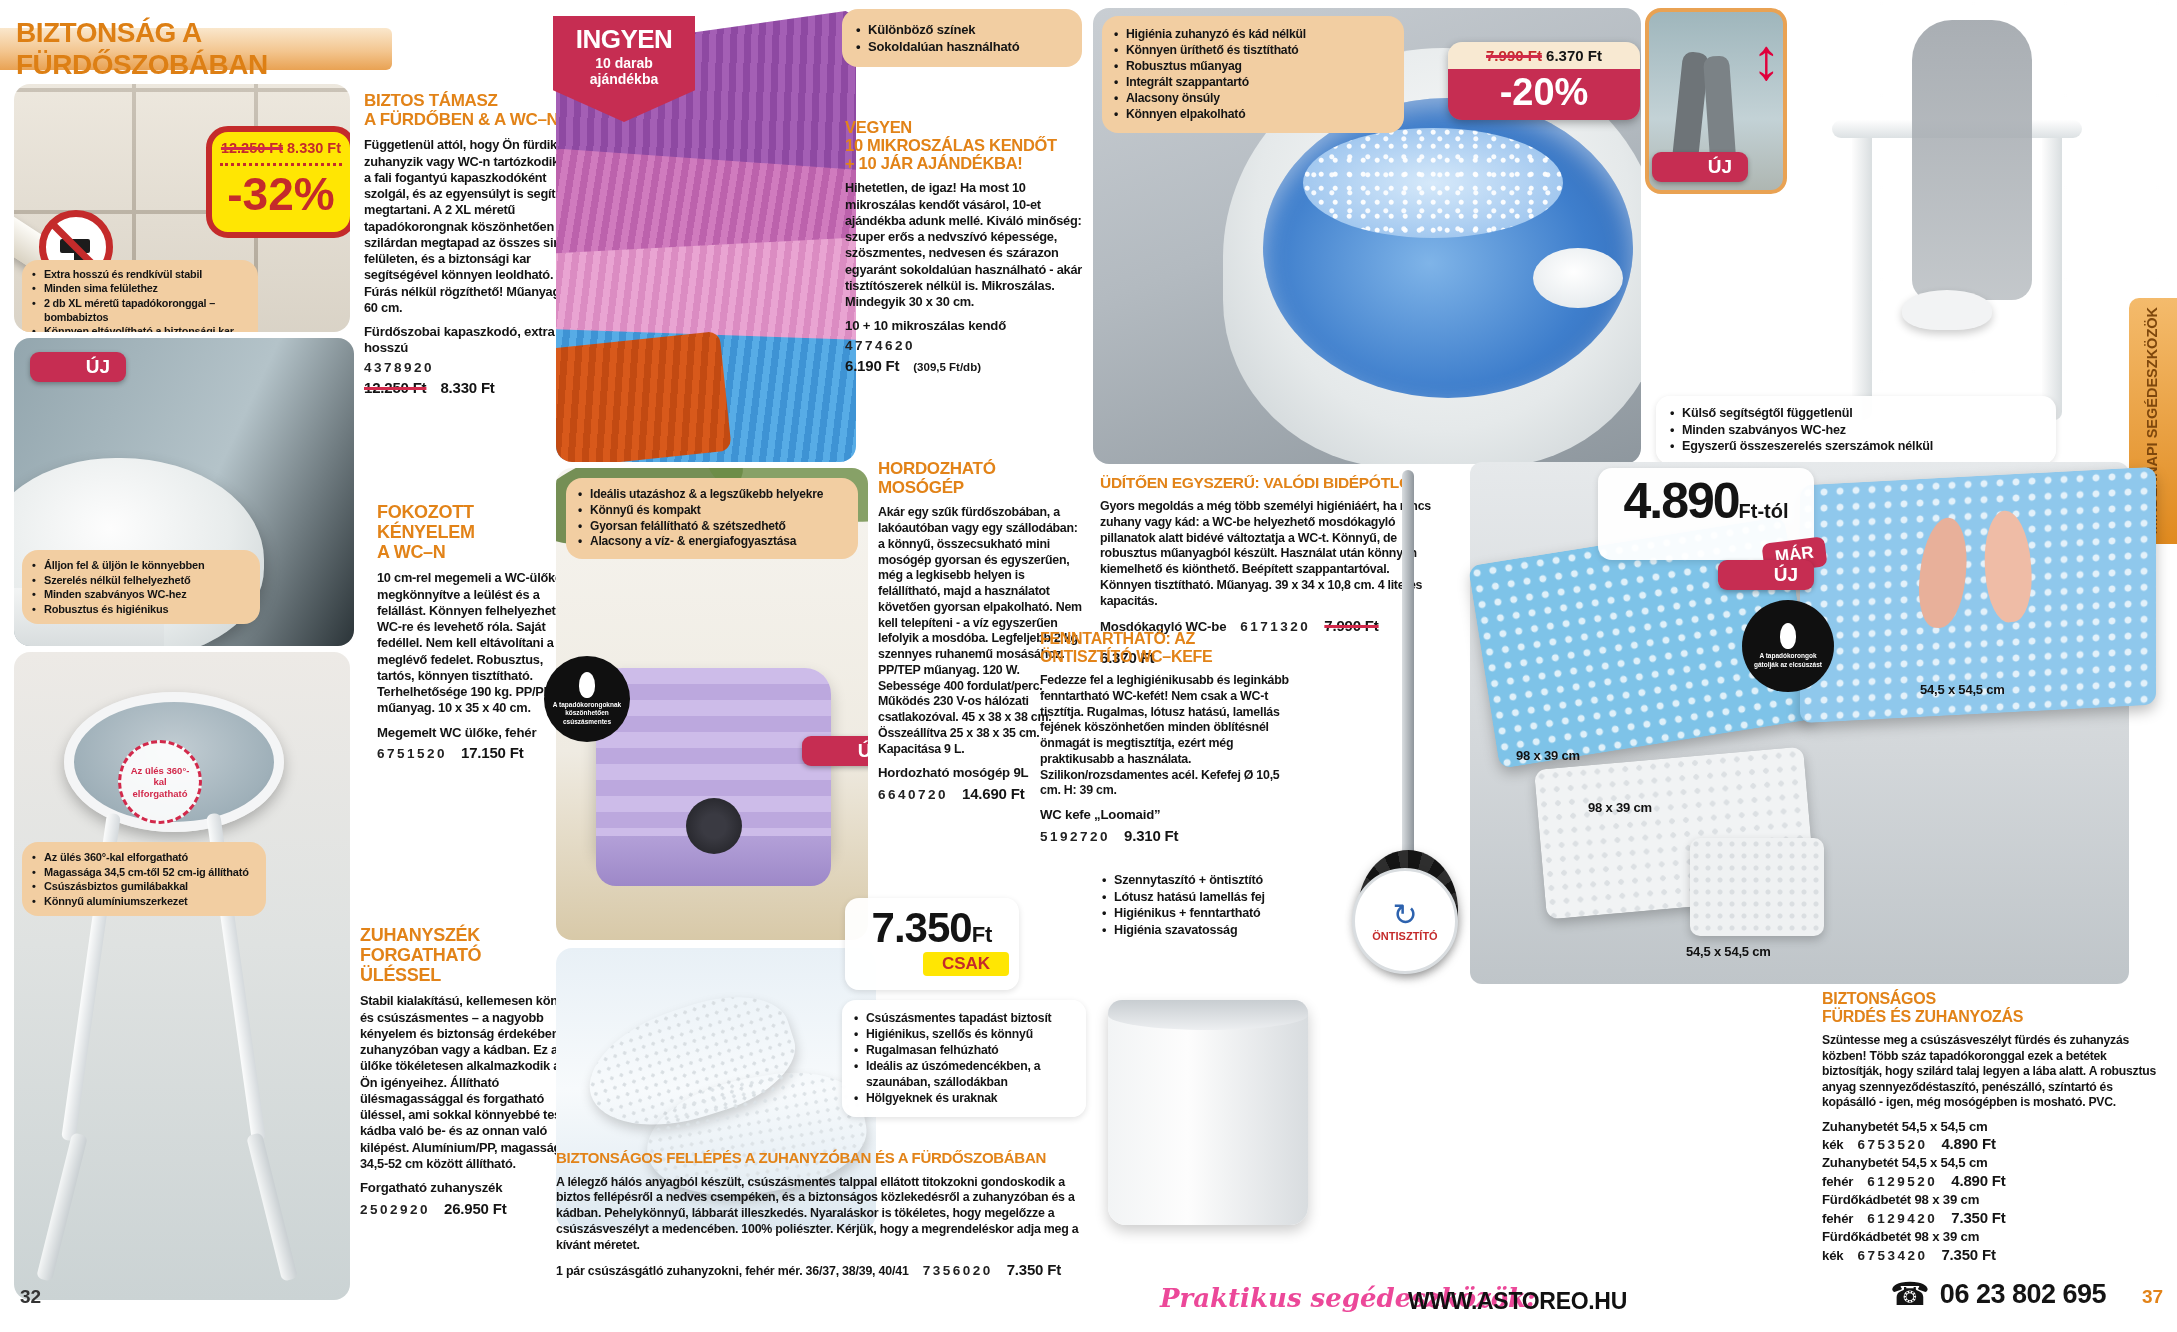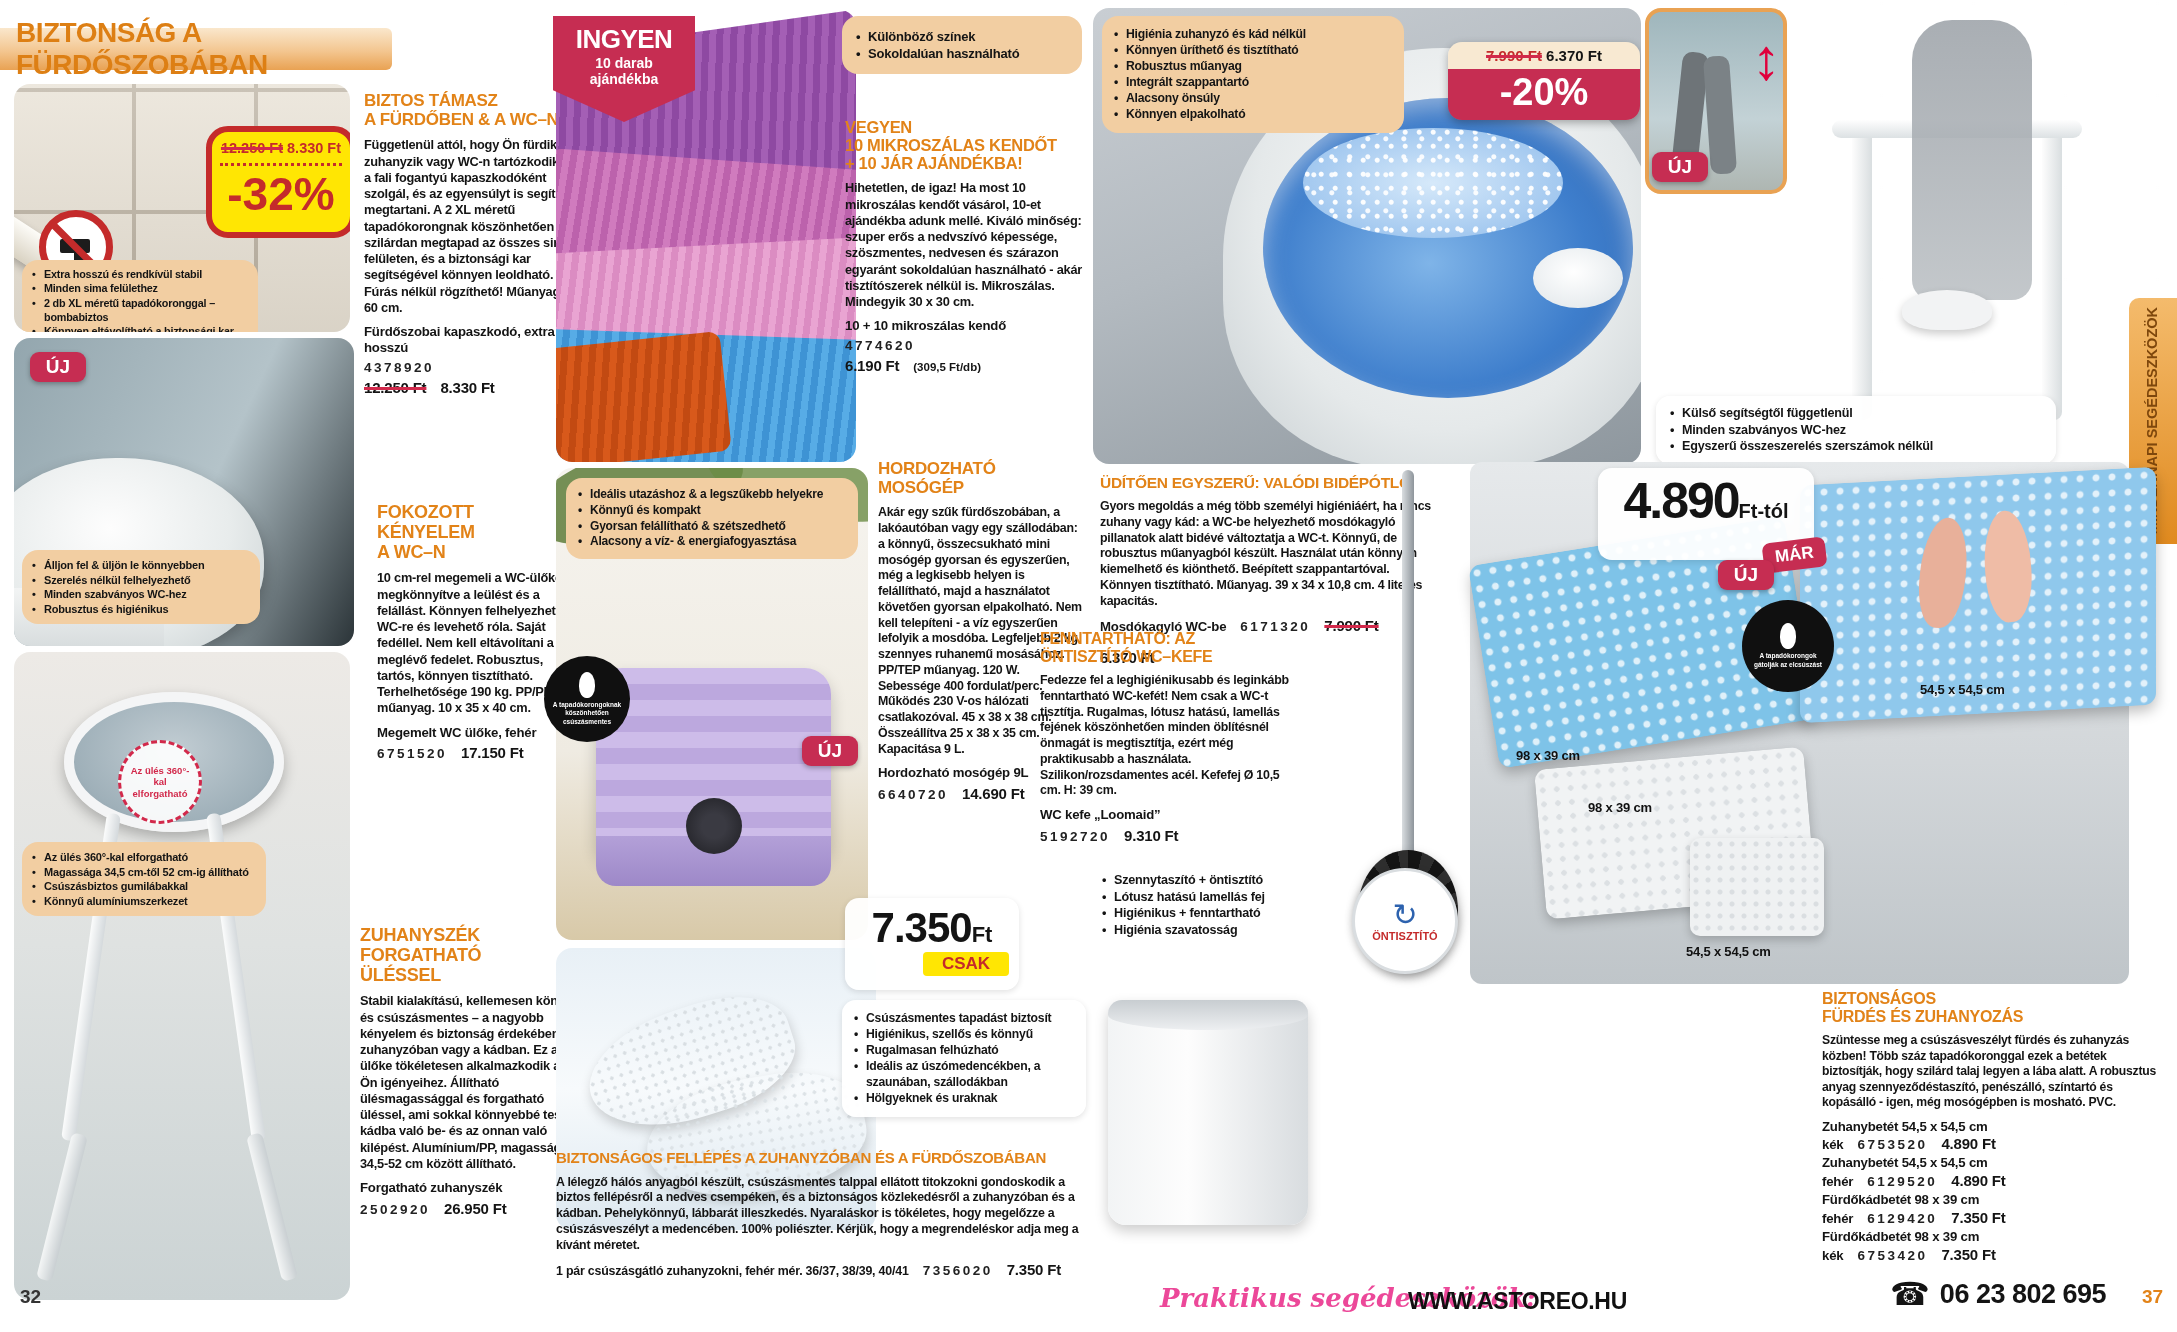--- a/index.html
+++ b/index.html
@@ -14,21 +14,21 @@
   ul.feats li::before{content:"•";position:absolute;left:0;}
   .h{color:#E28318;font-weight:800;letter-spacing:-.3px;white-space:pre-line;line-height:1.1;margin:0 0 8px 0;}
   .bodytxt{font-weight:700;font-size:12.8px;line-height:1.27;letter-spacing:-.25px;margin:0 0 8px 0;}
   .pname{font-weight:800;font-size:13.2px;line-height:1.2;letter-spacing:-.2px;}
   .sku{font-weight:700;letter-spacing:2.5px;font-size:13.5px;color:#222;}
   .price{font-weight:800;font-size:15px;letter-spacing:-.2px;}
   .strike{text-decoration:line-through;text-decoration-color:#D2294B;text-decoration-thickness:3px;}
   .prow{display:flex;gap:14px;align-items:baseline;margin-top:4px;flex-wrap:wrap;}
   .uj{position:absolute;background:#C62D52;color:#fff;font-weight:800;font-size:19px;
       display:flex;align-items:center;justify-content:center;border-radius:9px;
-      box-shadow:0 2px 5px rgba(0,0,0,.3);width:56px;height:30px;z-index:5;}
+      box-shadow:0 2px 5px rgba(0,0,0,.3);width:56px;height:30px;z-index:5;padding-left:40px;}
   .ybadge{position:absolute;background:#FFE603;border:6px solid #C42B2B;border-radius:22px;
           color:#C42B2B;text-align:center;padding:8px 8px;z-index:4;}
   .ybadge .yprices{font-size:14.5px;font-weight:800;border-bottom:3px dotted #C42B2B;padding-bottom:7px;white-space:nowrap;}
   .ybadge .pct{font-size:46px;font-weight:800;line-height:1.25;}
   .caption{position:absolute;font-weight:800;font-size:13px;color:#111;letter-spacing:-.2px;z-index:4;}
   .tilebg{background-image:
       linear-gradient(180deg,rgba(255,255,255,.25),rgba(0,0,0,.06)),
       repeating-linear-gradient(0deg,transparent 0 118px,#b9af9f 118px 122px),
       repeating-linear-gradient(90deg,transparent 0 118px,#b9af9f 118px 122px);
       background-color:#E7E0D3;}
@@ -158,21 +158,21 @@
          background:repeating-linear-gradient(95deg,#57ACE6 0 7px,#3E93D4 7px 14px);border-radius:12px;"></div>
     <div class="abs" style="left:-10px;top:330px;width:180px;height:120px;transform:rotate(-6deg);
          background:repeating-linear-gradient(100deg,#D8591B 0 7px,#C24A12 7px 14px);border-radius:12px;"></div>
   </div>
   <div class="abs" style="left:553px;top:16px;width:142px;height:106px;background:#C62D52;color:#fff;text-align:center;z-index:6;
               clip-path:polygon(0 0,100% 0,100% 70%,50% 100%,0 70%);padding-top:8px;box-sizing:border-box;">
     <div style="font-weight:800;font-size:26px;letter-spacing:-.5px;">INGYEN</div>
     <div style="font-weight:800;font-size:14px;">10 darab</div>
     <div style="font-weight:800;font-size:14px;">ajándékba</div>
   </div>
-  <div class="tan abs" style="left:842px;top:16px;width:240px;">
+  <div class="tan abs" style="left:842px;top:9px;width:240px;">
     <ul class="feats" style="font-size:13px;padding:12px 14px;">
         <li>Különböző színek</li>
         <li>Sokoldalúan használható</li>
       </ul>
   </div>
   <div class="abs" style="left:845px;top:118px;width:238px;">
     <h3 class="h" style="font-size:16.5px;">VEGYEN
 10 MIKROSZÁLAS KENDŐT
 + 10 JÁR AJÁNDÉKBA!</h3>
     <p class="bodytxt">Hihetetlen, de igaz! Ha most 10 mikroszálas kendőt vásárol, 10-et ajándékba adunk mellé. Kiváló minőség: szuper erős a nedvszívó képessége, szöszmentes, nedvesen és szárazon egyaránt sokoldalúan használható - akár tisztítószerek nélkül is. Mikroszálas. Mindegyik 30 x 30 cm.</p>

